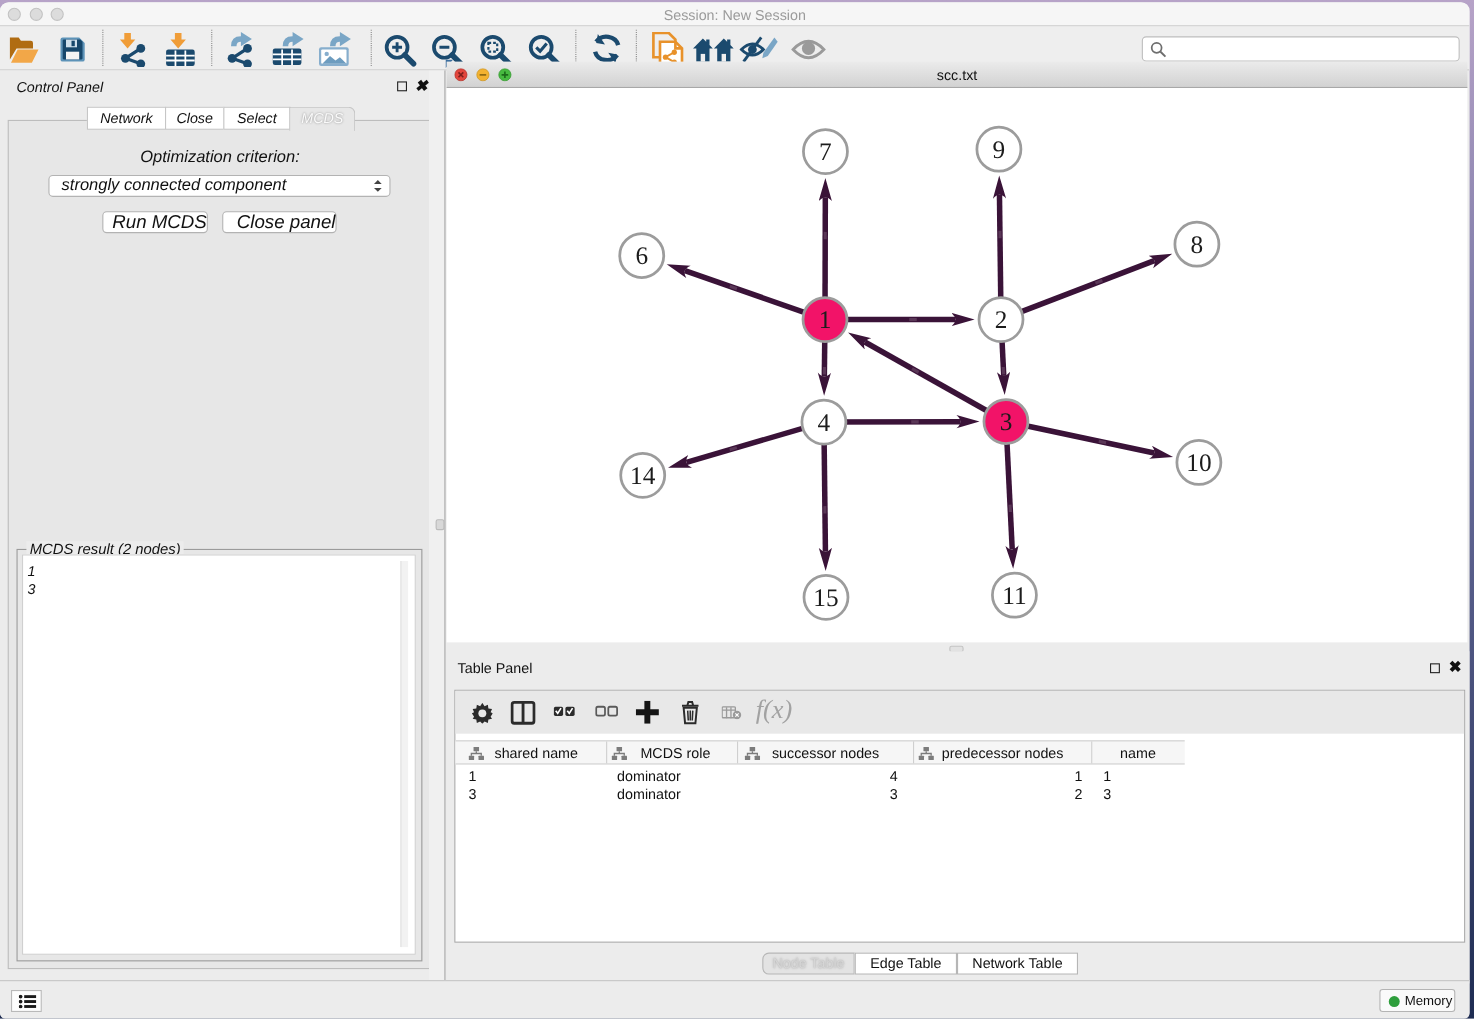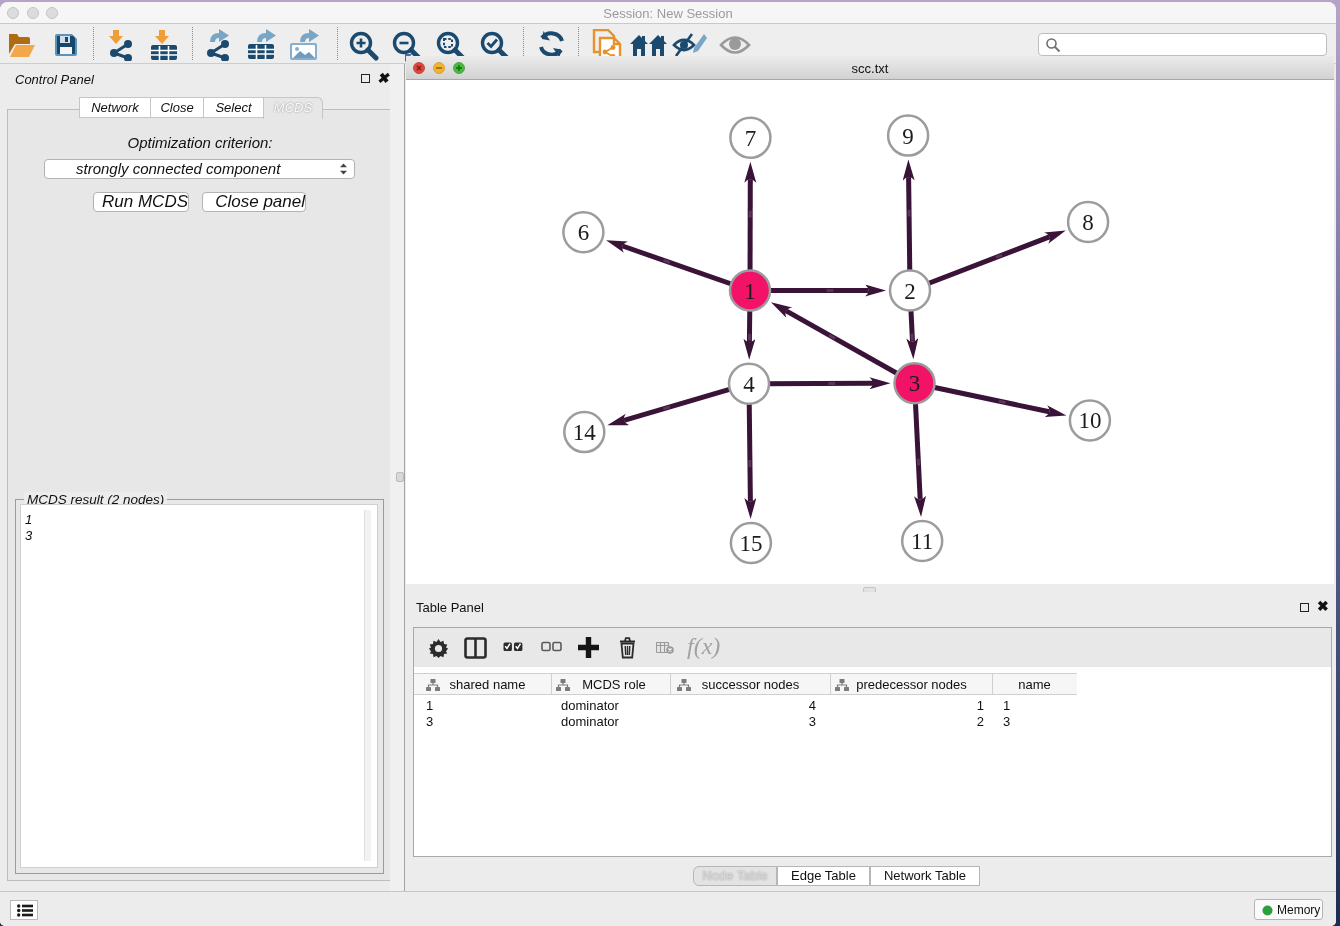--- a/index.html
+++ b/index.html
@@ -15,21 +15,21 @@
 #searchbox { position:absolute; left:1038px; top:9px; width:289px; height:23px; background:#fff; border:1px solid #bdbdbd; border-radius:4px; }
 
 #cpanel { position:absolute; left:0; top:62px; width:390px; height:827px; background:#ececec;font-style:italic; }
 #cp-title { position:absolute; left:15px; top:8px; font-size:13px; color:#111; }
 .floatbtn { position:absolute; width:9px; height:9px; border:1.6px solid #222; }
 .closebtn { position:absolute; font-size:14px; font-weight:bold; color:#111; }
 #tabpanel { position:absolute; left:7px; top:45px; width:384px; height:772px; background:#e7e7e7; border:1px solid #bdbdbd; }
 .cptab { position:absolute; top:33px; height:21px; background:#fff; border:1px solid #c6c6c6; font-size:13px; color:#111; text-align:center; line-height:19px; }
 #tab-mcds { background:#e7e7e7; color:#fafafa; text-shadow:0 0 2px #8a8a8a; border-bottom:none; border-radius:0 6px 0 0; height:22px; }
 #optlabel { position:absolute; left:10px; top:70px; width:380px; text-align:center; font-size:15px; color:#111; }
-#dropdown { position:absolute; left:44px; top:95px; width:311px; height:20px; background:#fff; border:1px solid #b3b3b3; border-radius:4px; font-size:15px; color:#111; line-height:18px; padding-left:31px; }
+#dropdown { position:absolute; left:44px; top:95px; width:311px; height:20px; background:#fff; border:1px solid #b3b3b3; border-radius:4px; font-size:15px; color:#111; line-height:18px; padding-left:11px; }
 .cbtn { position:absolute; top:128px; height:20px; background:#fff; border:1px solid #b3b3b3; border-radius:4px; font-size:17px; color:#111; text-align:right; line-height:18px; }
 #fieldset { position:absolute; left:15px; top:435px; width:369px; height:375px; border:1px solid #9b9b9b; }
 #fs-legend { position:absolute; left:8px; top:-8px; background:#ececec; padding:0 3px; font-size:13.5px; color:#111; }
 #fs-text { position:absolute; left:4px; top:4px; right:5px; bottom:5px; background:#fff; border:1px solid #d0d0d0; font-size:13px; color:#111; line-height:16px; padding:7px 0 0 4px; }
 #fs-sb { position:absolute; right:6px; top:5px; width:7px; bottom:6px; background:#f2f2f2; border-left:1px solid #e0e0e0; }
 
 #vdiv { position:absolute; left:390px; top:62px; width:15px; height:827px; background:#f0f0f0; border-right:1px solid #a5a5a5; }
 #vdiv-h { position:absolute; left:6px; top:408px; width:8px; height:10px; background:#d8d8d8; border:1px solid #bbb; border-radius:2px; }
 
 #netwin { position:absolute; left:406px; top:52px; width:1092px; height:532px; }

